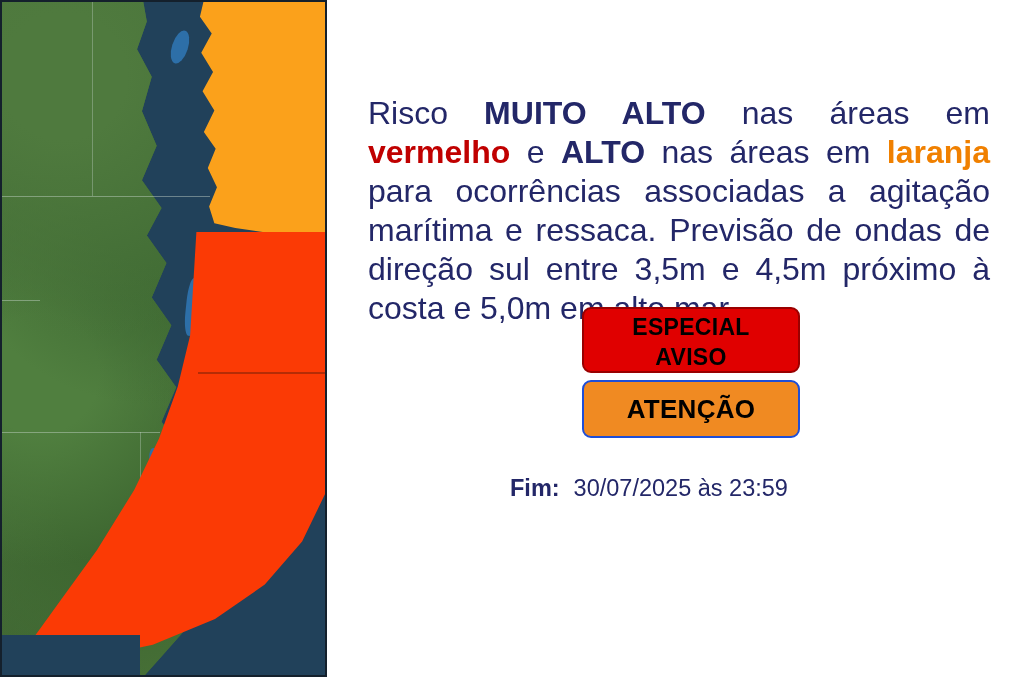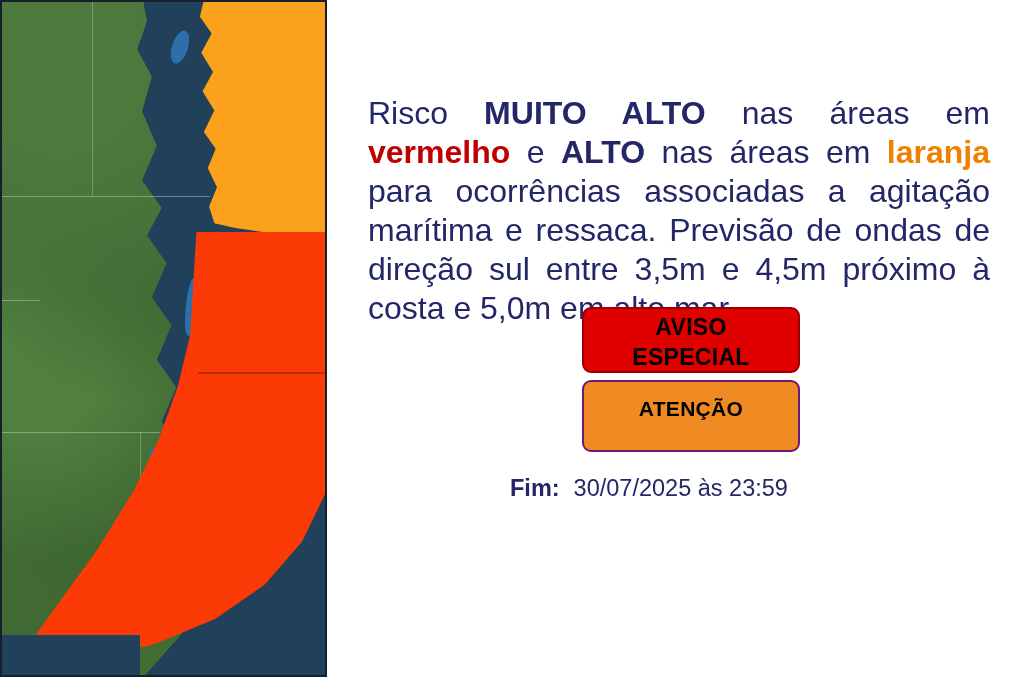--- a/index.html
+++ b/index.html
@@ -178,23 +178,23 @@
     border: 2px solid #9a0000;
     height: 66px;
     font-size: 23px;
     line-height: 30px;
     padding-top: 3px;
     box-sizing: border-box;
   }
   #badge-atencao {
     margin-top: 7px;
     background: #F08A22;
-    border: 2px solid #701a75;
-    height: 72px;
-    font-size: 21px;
+    border: 2px solid #1d4ed8;
+    height: 58px;
+    font-size: 26px;
     line-height: 54px;
     box-sizing: border-box;
   }
 
   #period-block {
     position: absolute;
     left: 183px;
     top: 470px;
     color: #232768;
     font-size: 23.5px;
@@ -229,22 +229,22 @@
   <div id="map-ocean-bottom"></div>
   <div id="map-border"></div>
 </div>
 
 <div id="content-panel">
 
   <p id="warning-paragraph"><span>Risco </span><span class="b">MUITO ALTO</span><span> nas áreas em </span><span class="red">vermelho</span><span> e </span><span class="b">ALTO</span><span> nas áreas em </span><span class="orange">laranja</span><span> para ocorrências associadas a agitação marítima e ressaca. Previsão de ondas de direção sul entre 3,5m e 4,5m próximo à costa e 5,0m em alto mar.</span></p>
 
   <div id="badge-stack">
     <div class="badge" id="badge-aviso-especial">
+      <div>ESPECIAL</div>
       <div>AVISO</div>
-      <div>ESPECIAL</div>
     </div>
     <div class="badge" id="badge-atencao">
       <span>ATENÇÃO</span>
     </div>
   </div>
 
   <div id="period-block">
     <table>
       <tbody>
       <tr>

